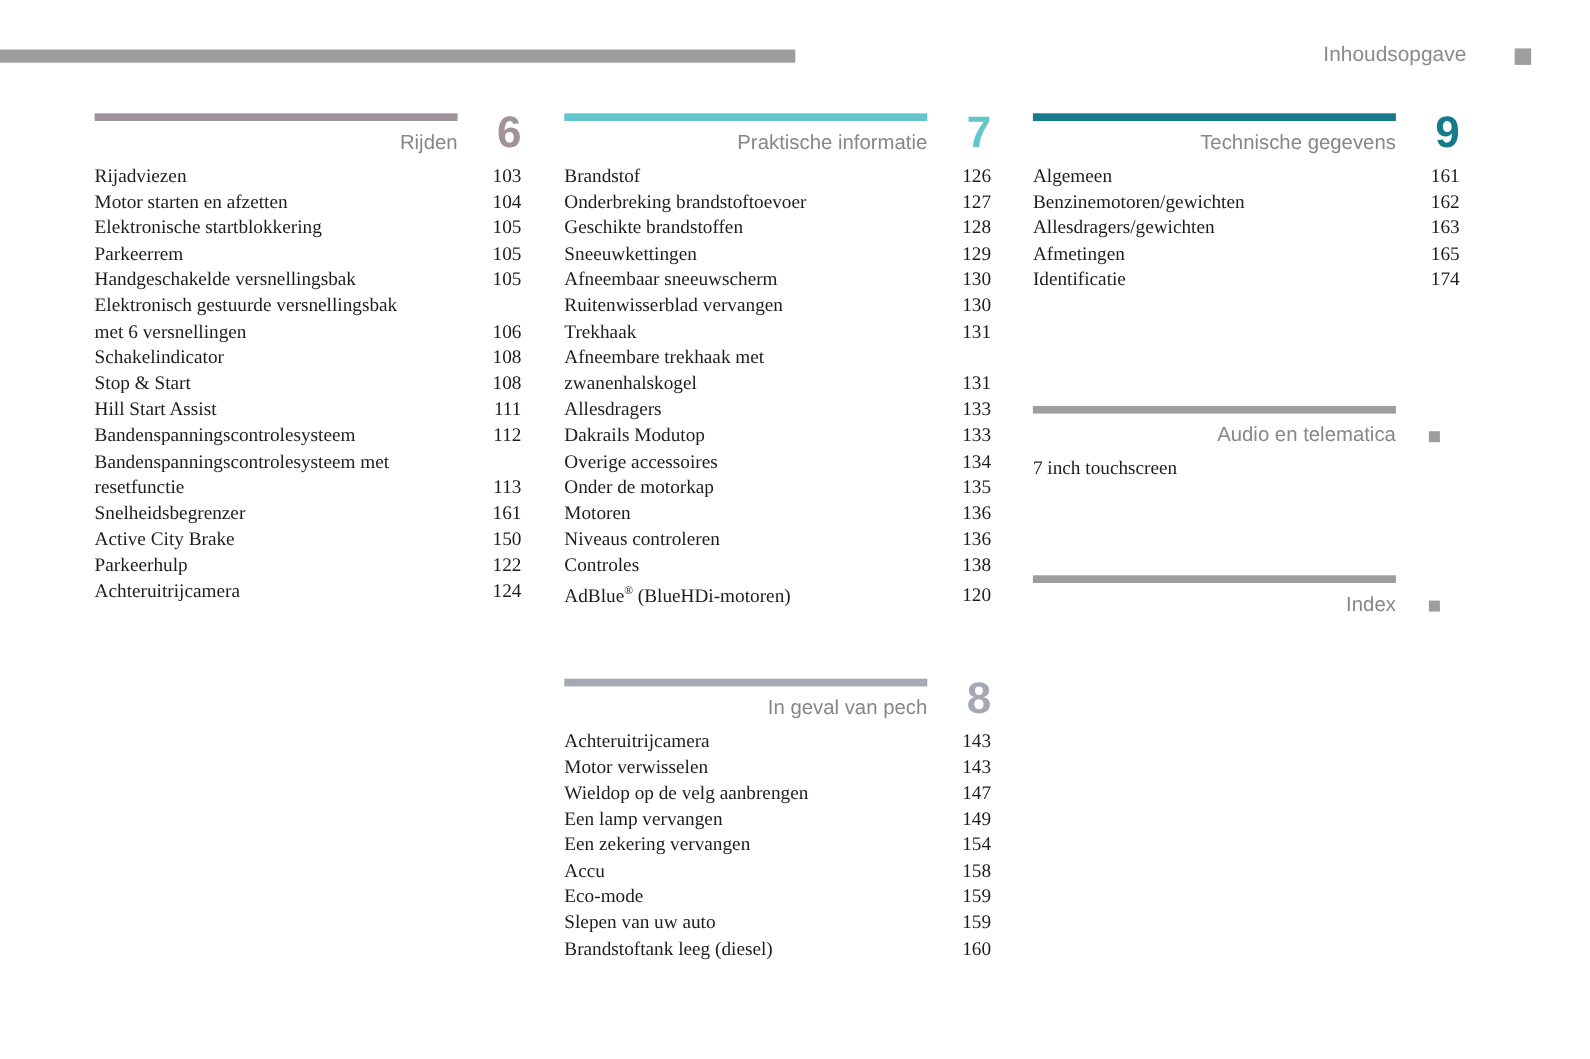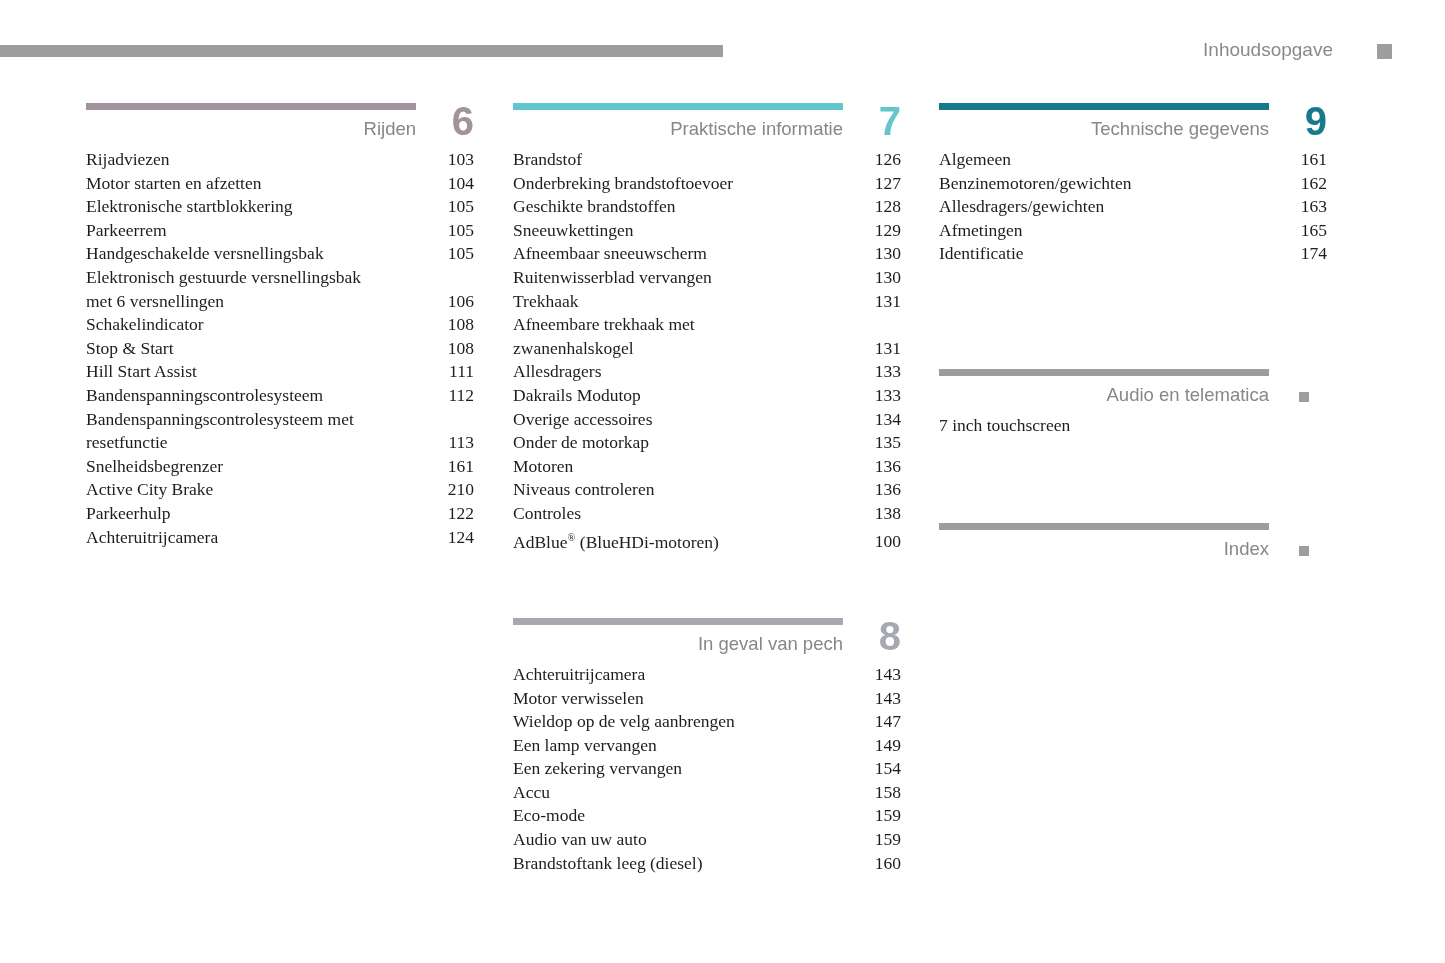--- a/index.html
+++ b/index.html
@@ -174,21 +174,21 @@
               <span class="toc-label">Bandenspanningscontrolesysteem met
 resetfunctie</span>
               <span class="toc-page">113</span>
             </div>
             <div class="toc-row">
               <span class="toc-label">Snelheidsbegrenzer</span>
               <span class="toc-page">161</span>
             </div>
             <div class="toc-row">
               <span class="toc-label">Active City Brake</span>
-              <span class="toc-page">210</span>
+              <span class="toc-page">150</span>
             </div>
             <div class="toc-row">
               <span class="toc-label">Parkeerhulp</span>
               <span class="toc-page">122</span>
             </div>
             <div class="toc-row">
               <span class="toc-label">Achteruitrijcamera</span>
               <span class="toc-page">124</span>
             </div>
           </div>
@@ -262,21 +262,21 @@
             <div class="toc-row">
               <span class="toc-label">Niveaus controleren</span>
               <span class="toc-page">136</span>
             </div>
             <div class="toc-row">
               <span class="toc-label">Controles</span>
               <span class="toc-page">138</span>
             </div>
             <div class="toc-row">
               <span class="toc-label">AdBlue<sup>®</sup> (BlueHDi-motoren)</span>
-              <span class="toc-page">100</span>
+              <span class="toc-page">120</span>
             </div>
           </div>
         </div>
         <div class="section section-pech">
           <div class="sec-header">
             <div class="sec-left">
               <div class="sec-bar" style="background: rgb(166, 169, 179);"></div>
               <div class="sec-title">In geval van pech</div>
             </div>
             <div class="sec-right">
@@ -306,21 +306,21 @@
             </div>
             <div class="toc-row">
               <span class="toc-label">Accu</span>
               <span class="toc-page">158</span>
             </div>
             <div class="toc-row">
               <span class="toc-label">Eco-mode</span>
               <span class="toc-page">159</span>
             </div>
             <div class="toc-row">
-              <span class="toc-label">Audio van uw auto</span>
+              <span class="toc-label">Slepen van uw auto</span>
               <span class="toc-page">159</span>
             </div>
             <div class="toc-row">
               <span class="toc-label">Brandstoftank leeg (diesel)</span>
               <span class="toc-page">160</span>
             </div>
           </div>
         </div>
       </div>
       <div class="toc-column">

